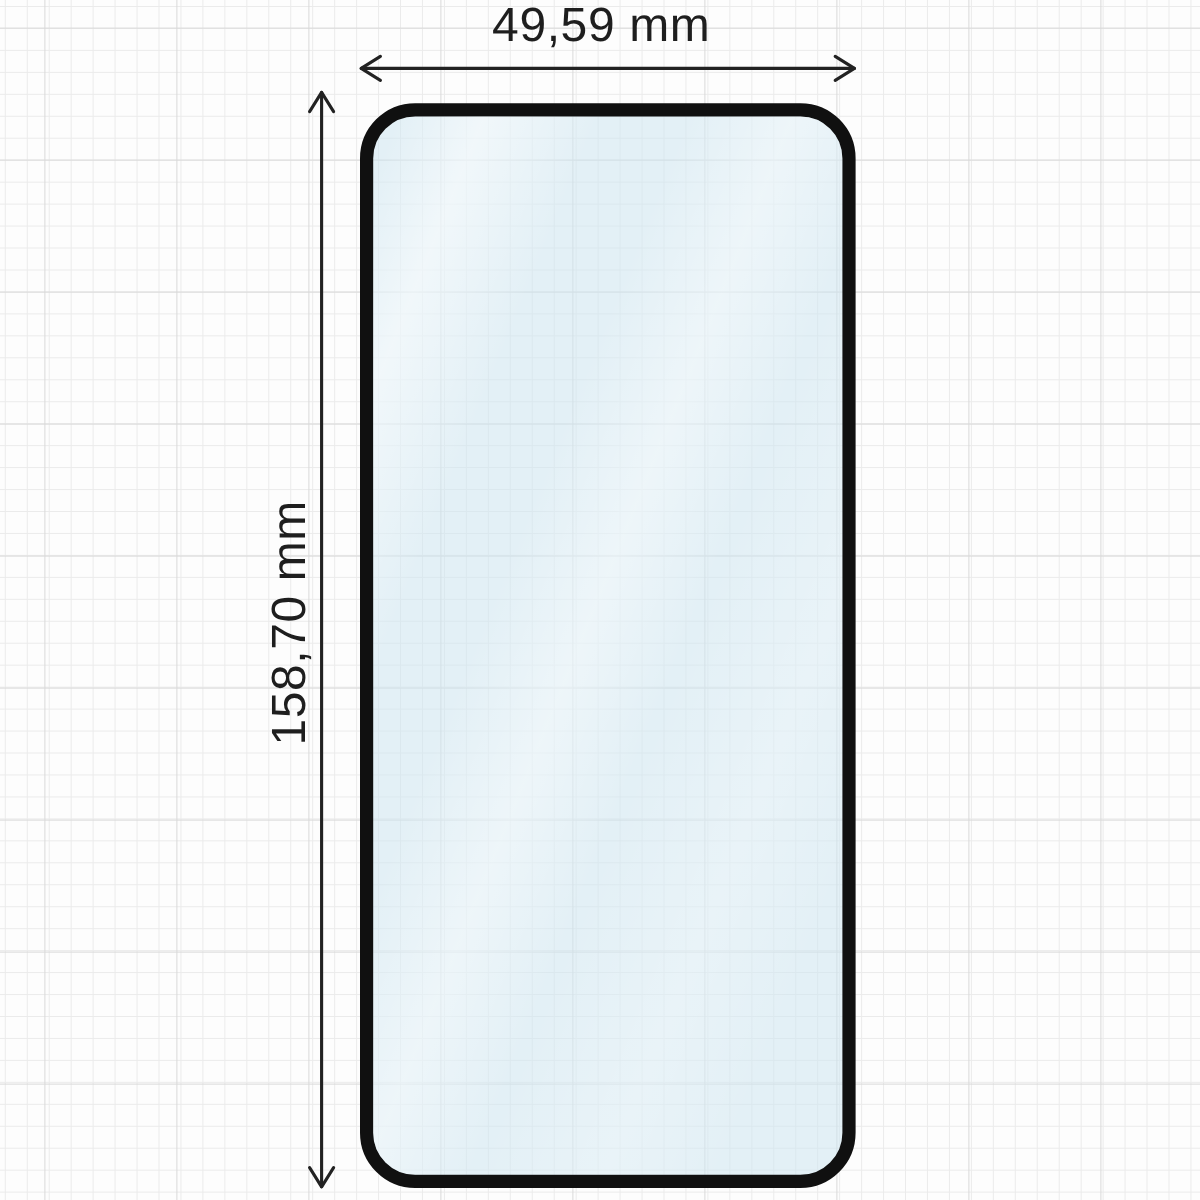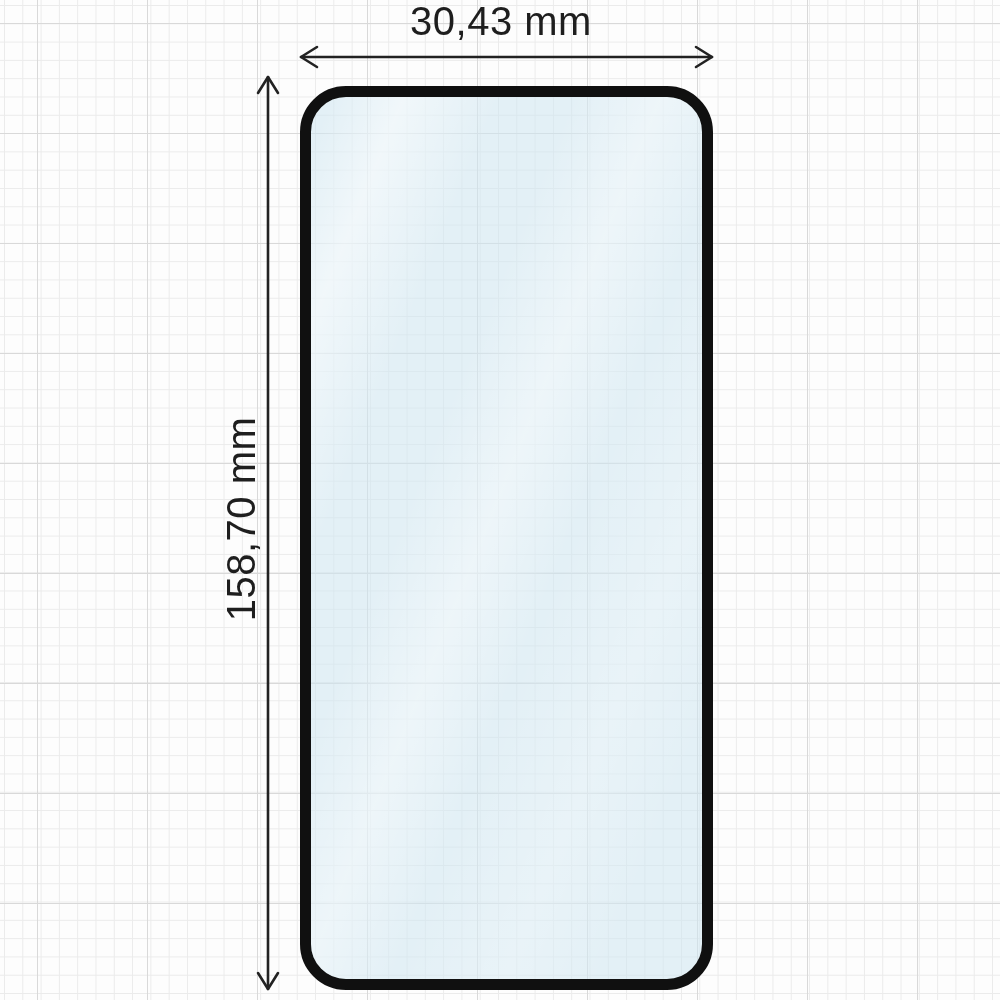--- a/index.html
+++ b/index.html
@@ -102,17 +102,17 @@
       <path d="M268 77 L268 989"></path>
       <path d="M258 93 L268 77 L278 93"></path>
       <path d="M258 973 L268 989 L278 973"></path>
     </g>
   </svg>
 
   <div class="glass">
     <div class="reflection"></div>
   </div>
 
-  <div class="dim-label width-label">30,43 mm</div>
+  <div class="dim-label width-label">49,59 mm</div>
 
   <div class="dim-label height-label">158,70 mm</div>
 
 </div>
 
 </body></html>

